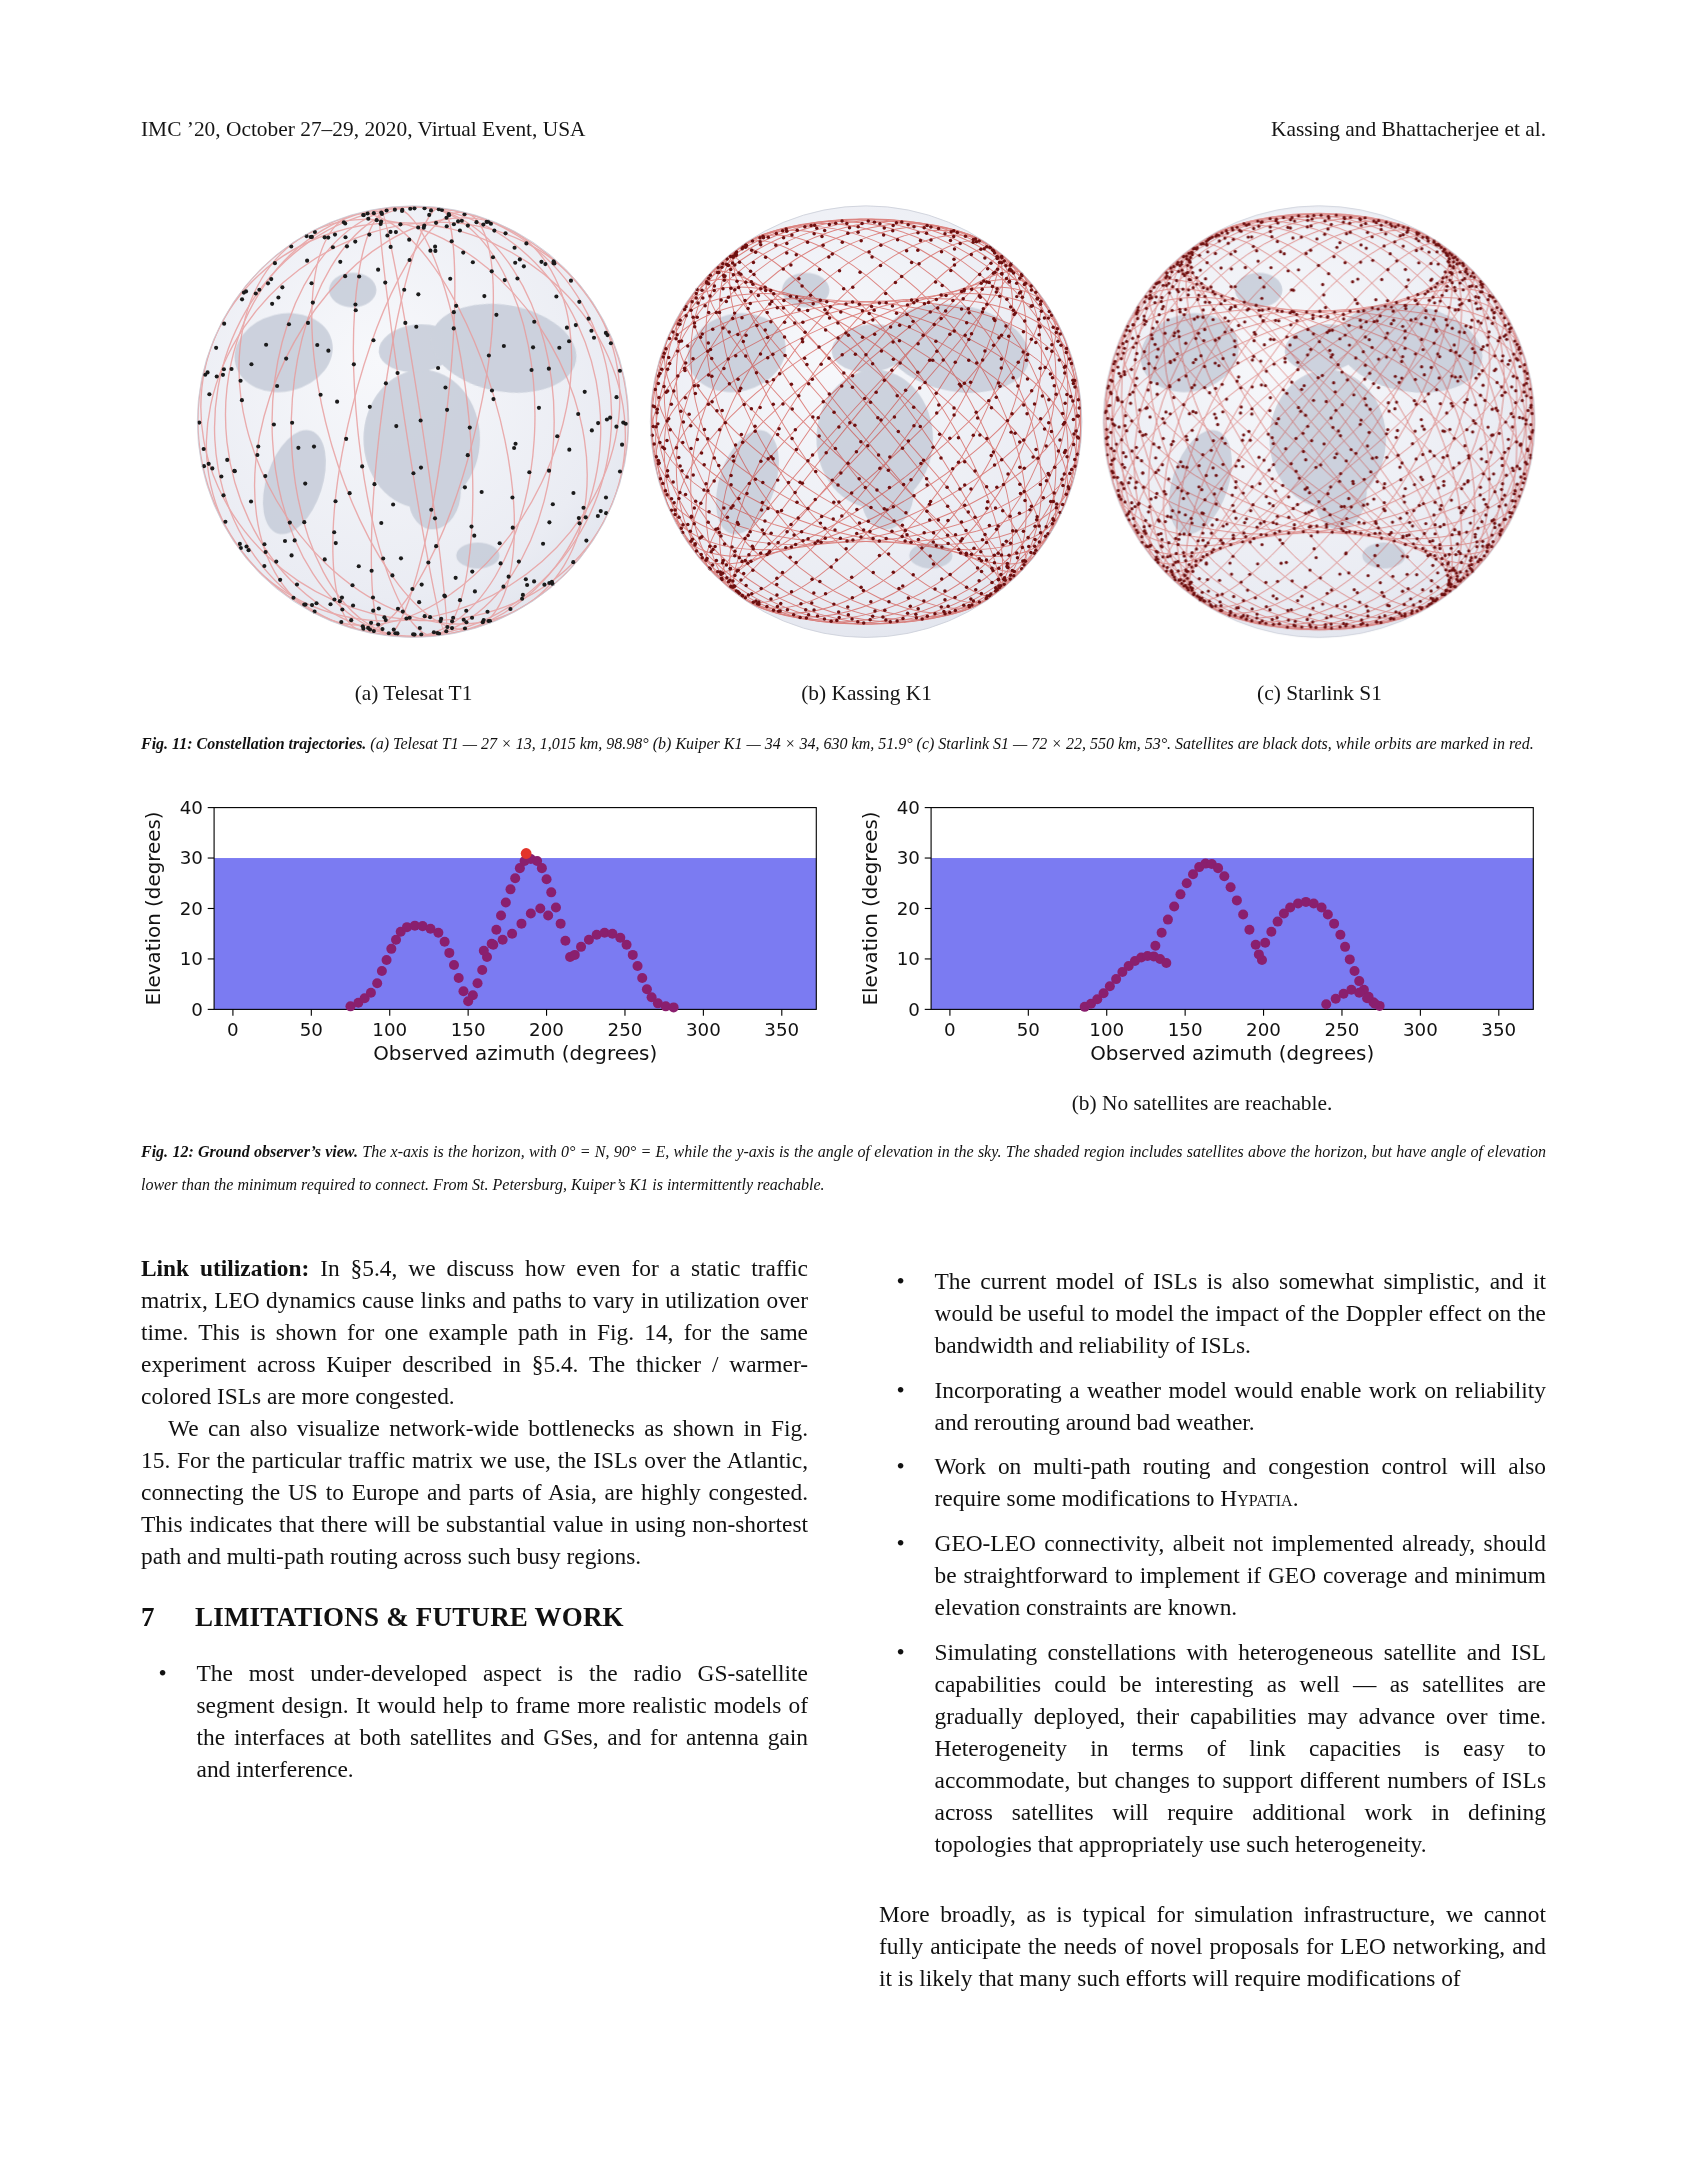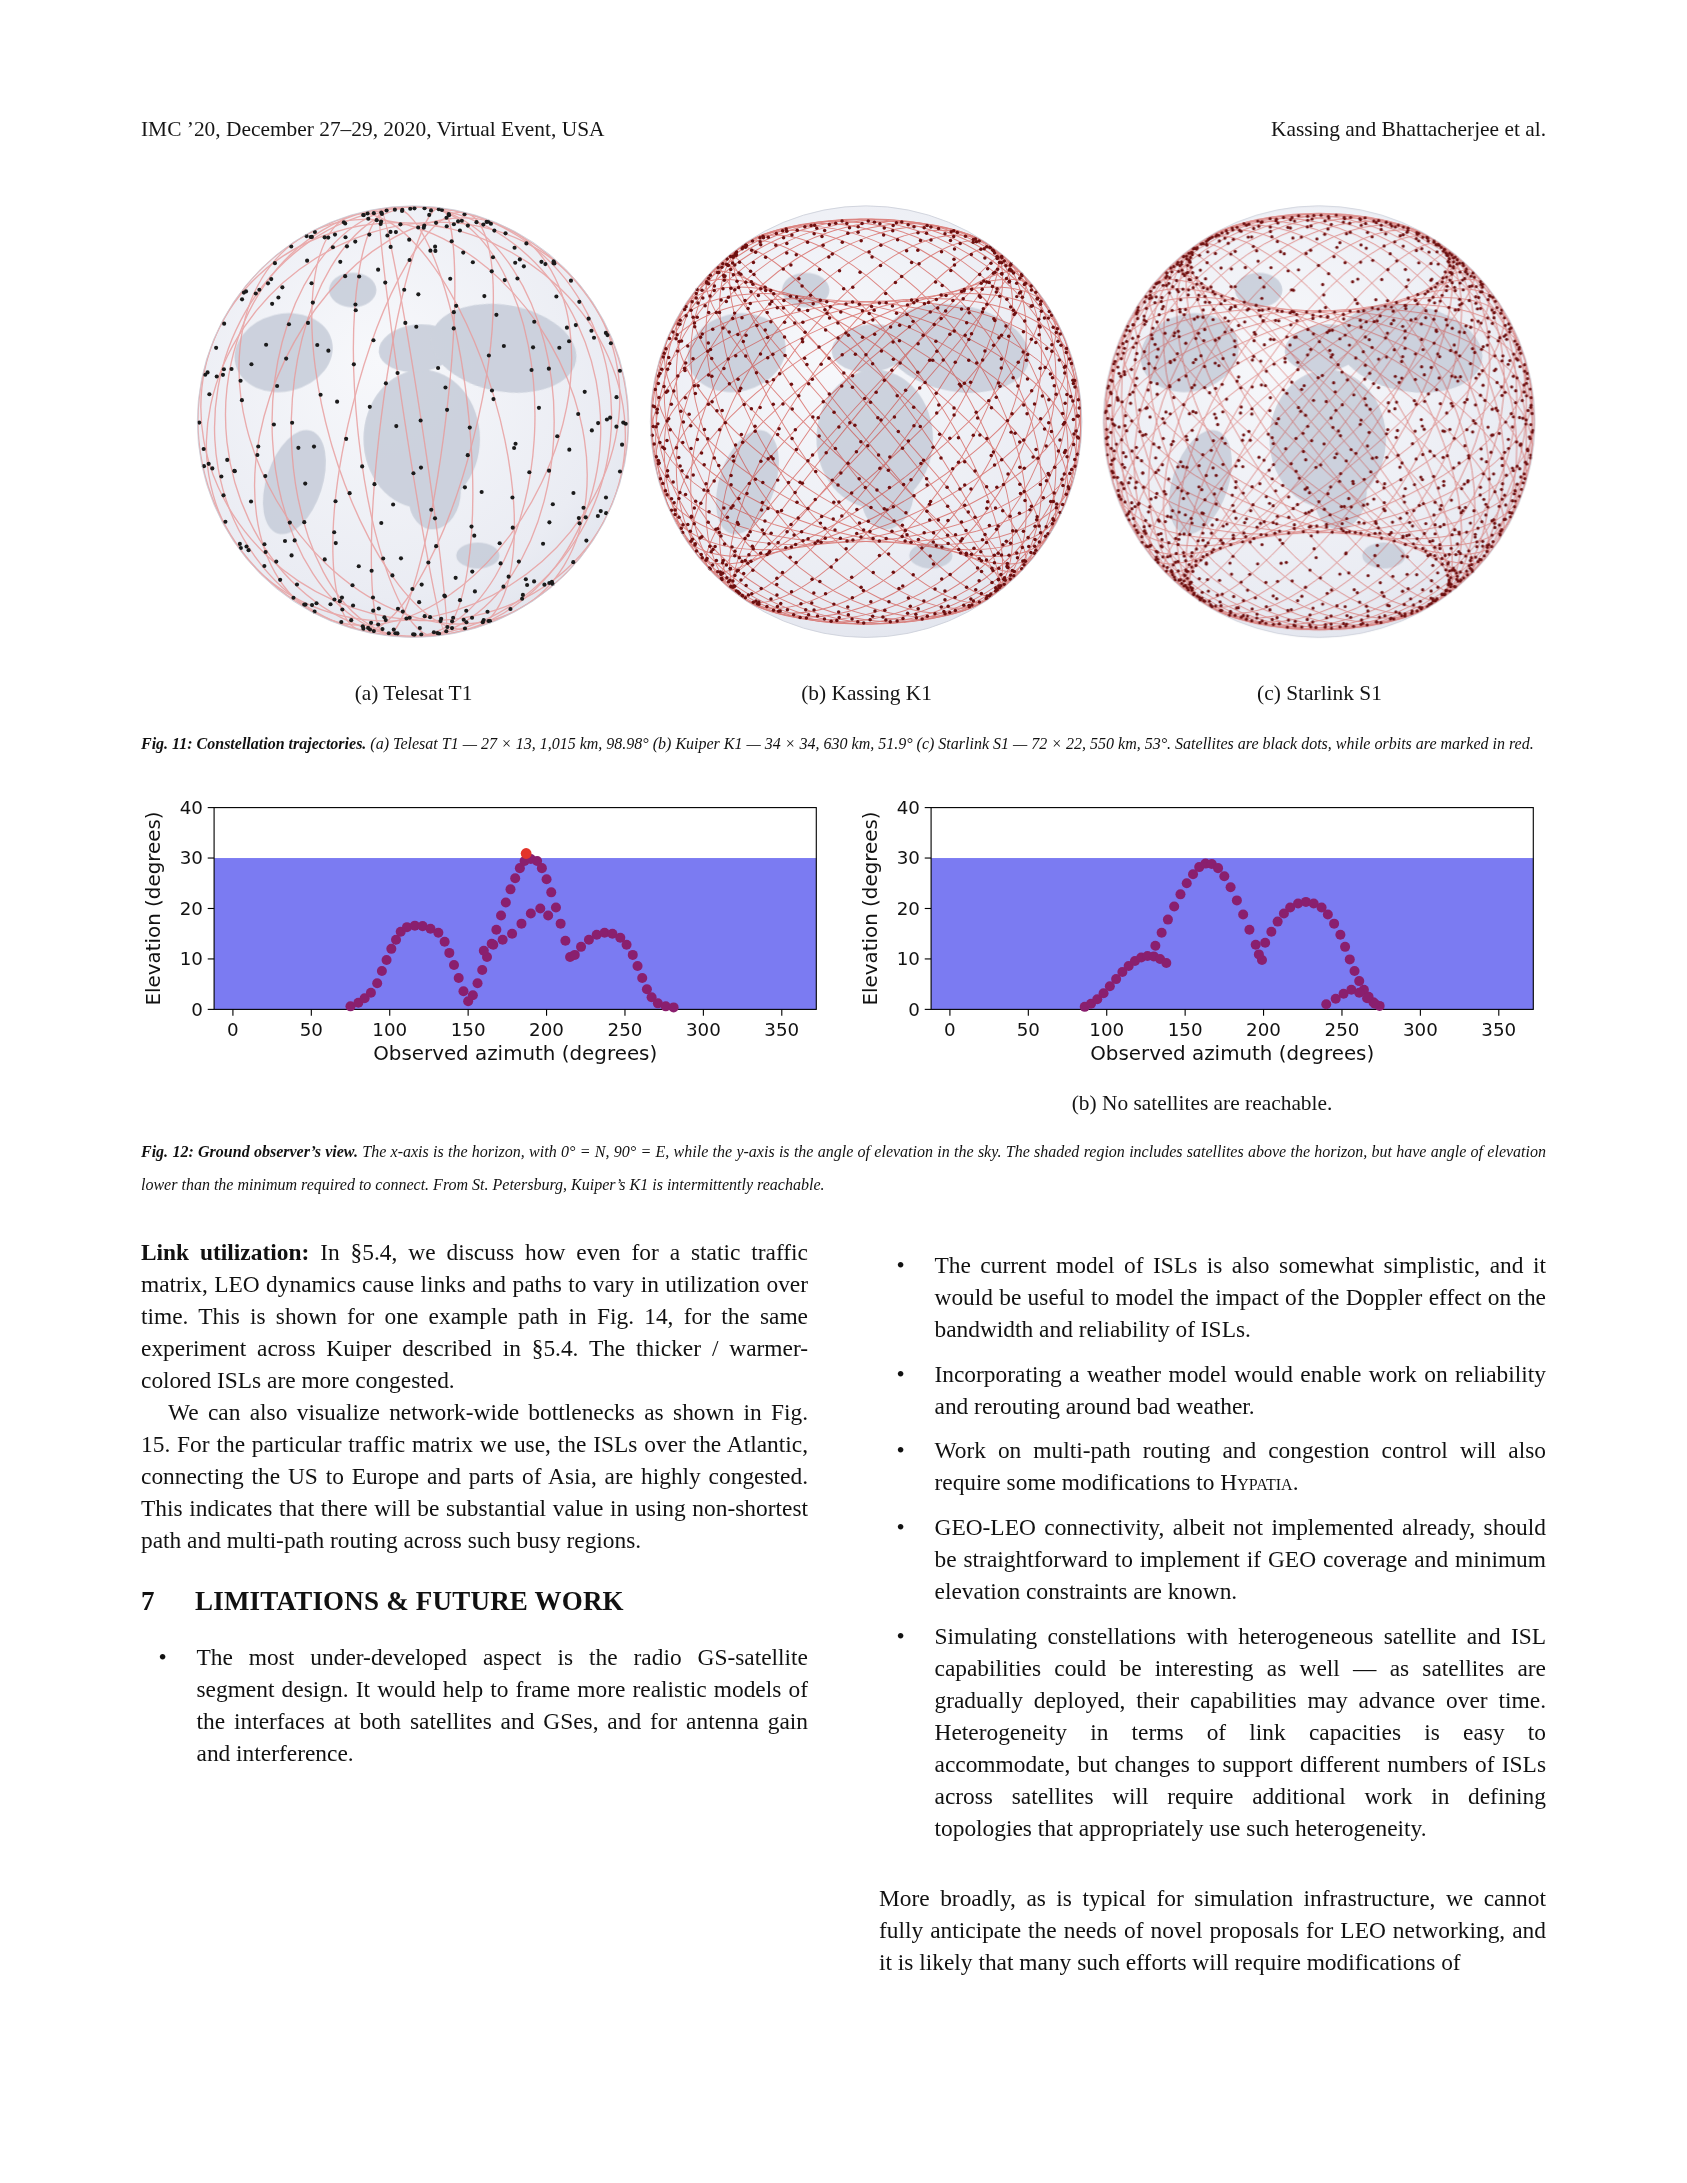--- a/index.html
+++ b/index.html
@@ -11,38 +11,38 @@
   .globes{display:flex;justify-content:flex-end;margin-top:43px}
   .globe-col{width:453px;text-align:center}
   .subcap{font-size:21.4px;margin-top:6.4px;color:#151515}
   .caption{font-size:16px;line-height:33px;margin-top:20.6px;text-align:justify}
   
   .plots{display:flex;justify-content:space-between;margin-top:38px}
   .plot-col{width:688px;text-align:center}
   .plot-col .subcap{margin-top:14.3px}
   .fig12-cap{margin-top:19px}
   
-  .cols{display:flex;gap:71px;margin-top:35px}
+  .cols{display:flex;gap:71px;margin-top:51px}
   .col{width:680px;font-size:23.4px;line-height:32px;text-align:justify}
   .col p{margin:0}
   .col p.indent{text-indent:27px}
   h2.sec{font-size:27px;font-weight:bold;margin:29px 0 14.3px 0;display:flex;letter-spacing:0.2px}
   h2.sec .num{width:54px;flex:none}
   .bullet{display:flex;margin-top:12.7px;padding-left:17.5px}
   .bullet .mk{width:38px;flex:none}
   .bullet .bt{flex:1;text-align:justify}
   .smallcaps{font-variant:small-caps}
   svg text{font-family:"DejaVu Sans",sans-serif;fill:#111}
 </style>
 </head>
 <body>
 
 <div class="page">
   <header class="hdr">
-    <span>IMC ’20, December 27–29, 2020, Virtual Event, USA</span>
+    <span>IMC ’20, October 27–29, 2020, Virtual Event, USA</span>
     <span>Kassing and Bhattacherjee et al.</span>
   </header>
 
   <section>
     <div class="globes" id="globes">
         <div class="globe-col"><svg width="453" height="486" viewBox="0 0 571 612">
             <defs>
               <radialGradient id="og0" cx="42%" cy="36%" r="78%">
                 <stop offset="0%" stop-color="#f7f8fb"></stop>
                 <stop offset="70%" stop-color="#eaecf3"></stop>

